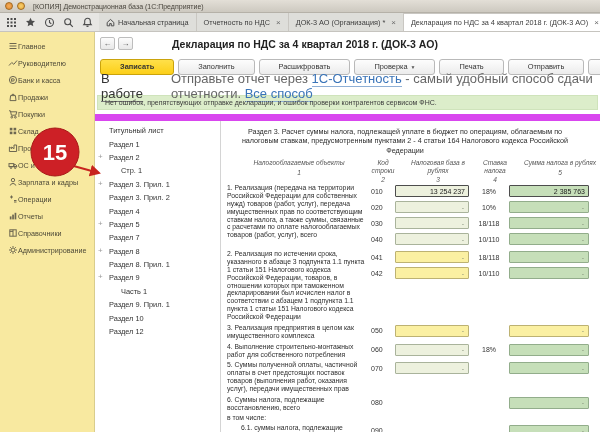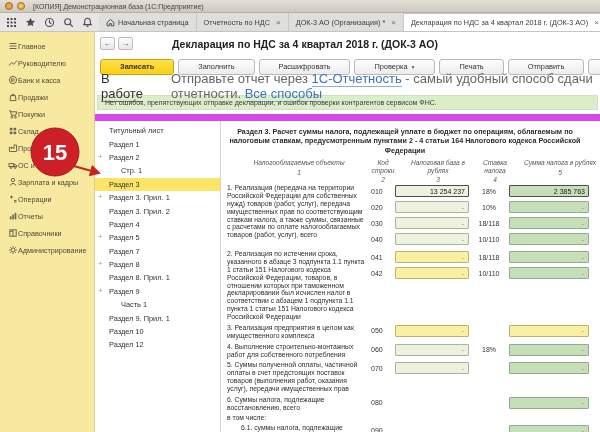--- a/index.html
+++ b/index.html
@@ -63,21 +63,21 @@
   
   .sections { width:126px; border-right:1px solid #d4d4d4; padding-top:3px; background:#fff; overflow:hidden; }
   .section-item { height:13.4px; display:flex; align-items:center; font-size:7.4px; color:#333;
     padding-left:14px; position:relative; cursor:pointer; white-space:nowrap; }
   .section-item .exp { position:absolute; left:3px; top:1px; font-size:8px; color:#9a9a9a; }
   .section-item.ind1 { padding-left:26px; }
   .section-item.sel { background:#fce566; }
 
   
   .form { flex:1; position:relative; padding:4px 0 0 6px; overflow:hidden; }
-  .form-title { width:352px; text-align:center; font-weight:bold; font-size:7.2px; color:#2c2c2c; line-height:1.3; margin:2px 0 4px 2px; }
+  .form-title { width:352px; text-align:center; font-weight:normal; font-size:7.2px; color:#2c2c2c; line-height:1.3; margin:2px 0 4px 2px; }
   .colheads { position:relative; height:24px; font-style:italic; font-size:6.6px; color:#555; }
   .ch { position:absolute; text-align:center; line-height:1.15; }
   .ch .num { margin-top:2px; font-style:italic; }
 
   .form-item { display:flex; margin-bottom:2px; }
   .item-label { width:140px; font-size:6.8px; line-height:1.16; color:#2e2e2e; padding-top:1px; }
   .item-label.sub { padding-left:7px; width:133px; margin-left:7px; }
   .item-rows { flex:1; }
   .frow { display:flex; align-items:center; height:16px; }
   .fcode { width:24px; font-size:7px; color:#333; margin-left:4px; }
@@ -299,43 +299,40 @@
       <span class="tbtn iconbtn">
         <svg viewBox="0 0 10 10">
           <path d="M3.2 8.2 V2.8 a1.8 1.8 0 0 1 3.6 0 V7 a1.1 1.1 0 0 1 -2.2 0 V3.4"></path>
         </svg>
       </span>
     </div>
 
   <div class="status-row">
     <span class="status-state">В работе</span>
     <span>
-      <span>Отправьте отчет через </span><span class="lnk">1С-Отчетность</span><span> - самый удобный способ сдачи отчетности. </span><span class="lnk">Все способы</span>
+      <span>Отправьте отчет через </span><span class="lnk">1С-Отчетность</span><span> - самый удобный способ сдачи отчетности. </span><span class="lnk">Все способ</span>
     </span>
   </div>
 
   <div class="notice">Нет ошибок, препятствующих отправке декларации, и ошибок проверки контрагентов сервисом ФНС.</div>
 
   <div class="body-split">
     <div class="sections" id="sections-host">
         <div class="section-item">
           <span>Титульный лист</span>
         </div>
         <div class="section-item">
           <span>Раздел 1</span>
         </div>
         <div class="section-item">
           <span class="exp">+</span>
           <span>Раздел 2</span>
         </div>
         <div class="section-item ind1">
           <span>Стр. 1</span>
-        </div>
-        <div class="section-item sel">
-          <span>Раздел 3</span>
         </div>
         <div class="section-item">
           <span class="exp">+</span>
           <span>Раздел 3. Прил. 1</span>
         </div>
         <div class="section-item">
           <span>Раздел 3. Прил. 2</span>
         </div>
         <div class="section-item">
           <span>Раздел 4</span>

